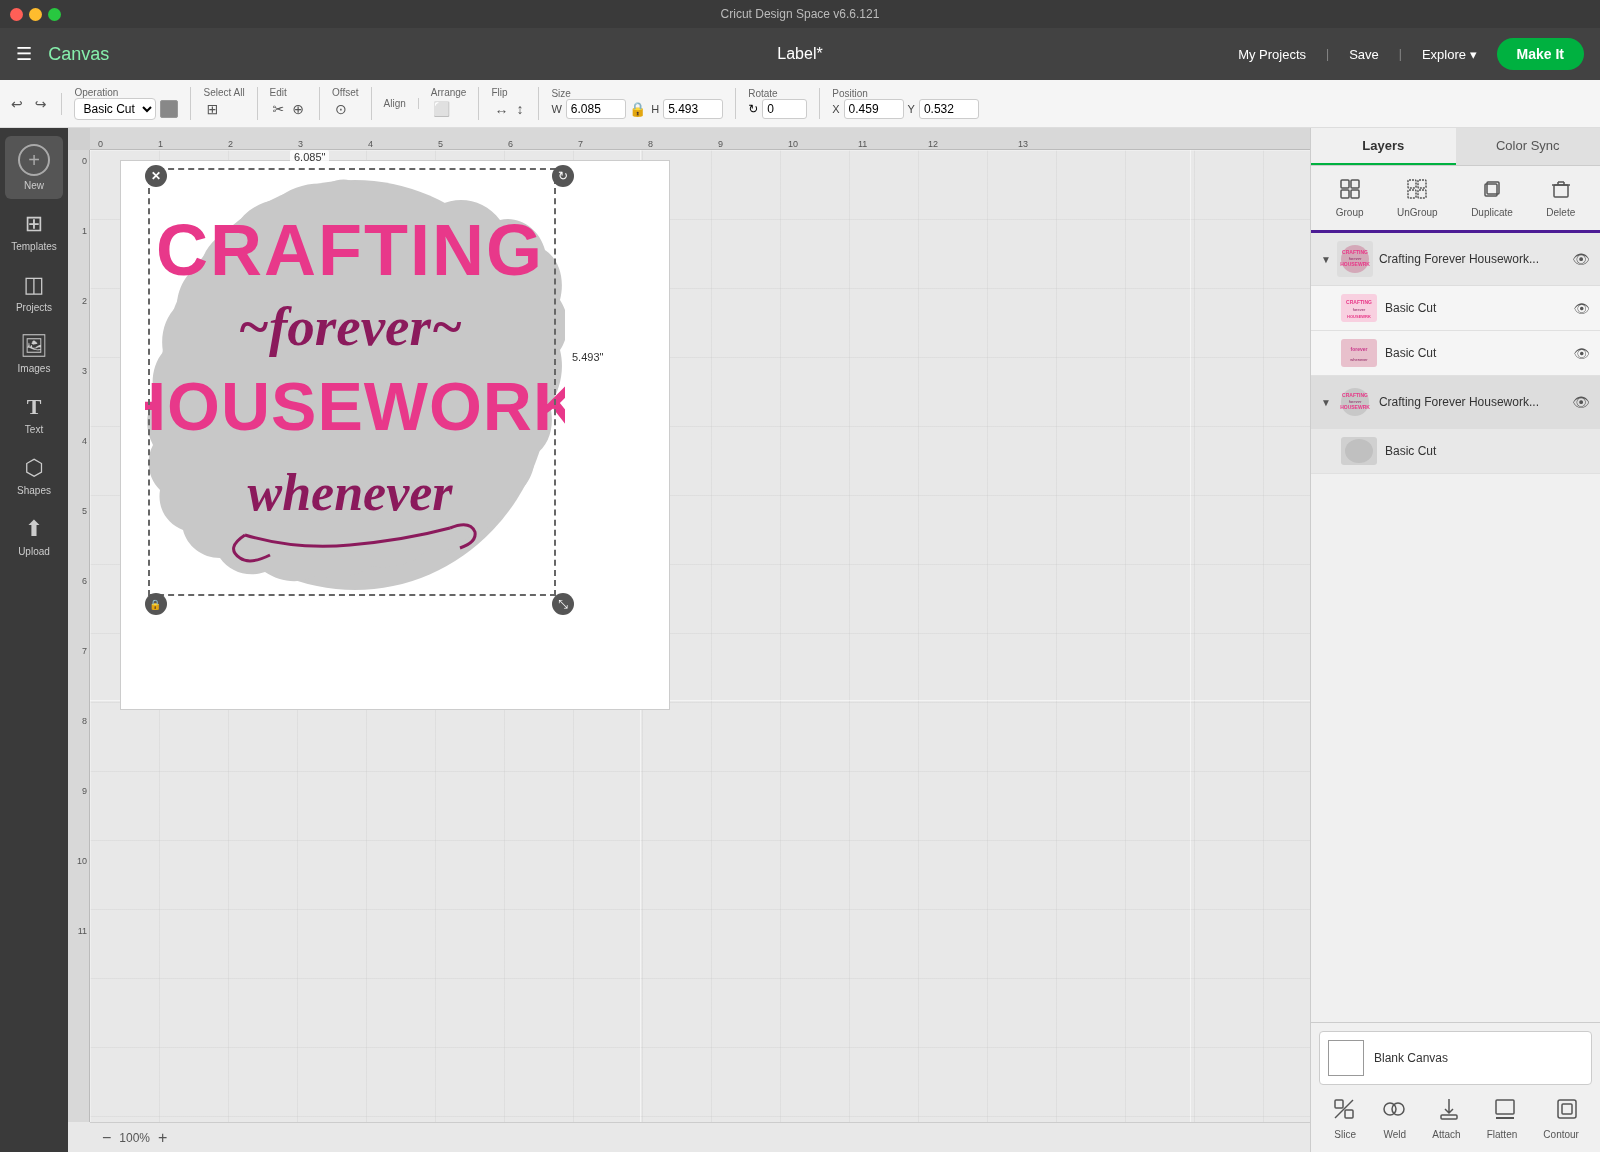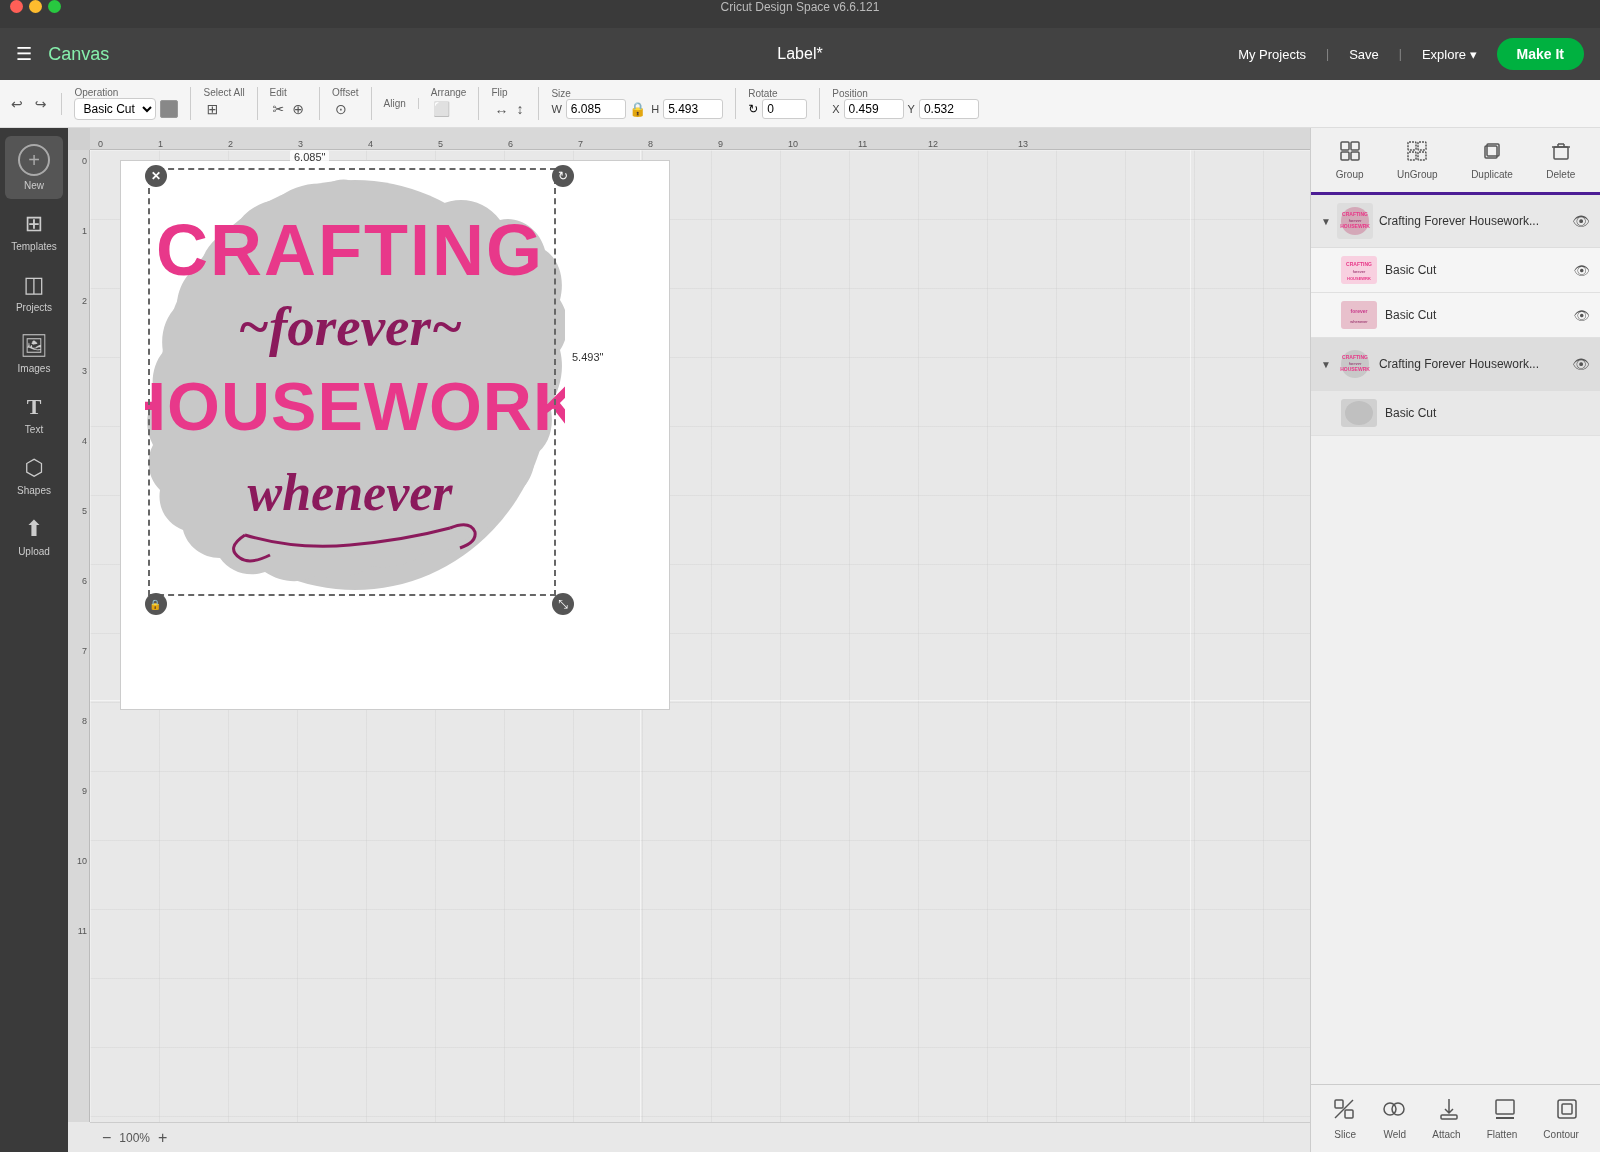--- a/index.html
+++ b/index.html
@@ -3,21 +3,21 @@
   <meta charset="utf-8">
   <style>
     * { box-sizing: border-box; margin: 0; padding: 0; }
     body { font-family: -apple-system, BlinkMacSystemFont, 'Segoe UI', sans-serif; background: #3a3a3a; width: 1600px; height: 1152px; overflow: hidden; font-size: 12px; }
 
     
     #titlebar {
       height: 28px;
       background: #3a3a3a;
       display: flex;
-      align-items: flex-start;
+      align-items: center;
       justify-content: center;
       position: relative;
     }
     .traffic-lights { position: absolute; left: 10px; display: flex; gap: 6px; align-items: center; }
     .tl { width: 13px; height: 13px; border-radius: 50%; }
     .tl-red { background: #ff5f57; }
     .tl-yellow { background: #febc2e; }
     .tl-green { background: #28c840; }
     #titlebar-title { color: #bbb; font-size: 12px; }
 
@@ -550,20 +550,24 @@
     <div id="bottom-bar">
       <button class="zoom-btn">−</button>
       <span class="zoom-level">100%</span>
       <button class="zoom-btn">+</button>
     </div>
 
   </div>
 
   <div id="right-panel">
 
+    <div id="panel-tabs">
+      <div class="panel-tab active">Layers</div>
+      <div class="panel-tab">Color Sync</div>
+    </div>
 
     <div id="layers-toolbar">
       <div class="layer-action">
         <span class="layer-action-icon">
           <svg width="22" height="22" viewBox="0 0 22 22">
               <rect x="2" y="2" width="8" height="8" rx="1" fill="none" stroke="#555" stroke-width="1.5"></rect>
               <rect x="12" y="2" width="8" height="8" rx="1" fill="none" stroke="#555" stroke-width="1.5"></rect>
               <rect x="2" y="12" width="8" height="8" rx="1" fill="none" stroke="#555" stroke-width="1.5"></rect>
               <rect x="12" y="12" width="8" height="8" rx="1" fill="none" stroke="#555" stroke-width="1.5"></rect>
             </svg>
@@ -666,20 +670,24 @@
               <ellipse cx="18" cy="14" rx="14" ry="12" fill="#c0c0c0"></ellipse>
             </svg>
           </div>
           <span class="layer-item-name">Basic Cut</span>
         </div>
       </div>
     </div>
 
     <div id="bottom-tools">
 
+      <div class="blank-canvas-area">
+        <div class="blank-thumb"></div>
+        <span class="blank-label">Blank Canvas</span>
+      </div>
 
       <div id="action-tools">
         <div class="action-tool">
           <span class="action-tool-icon">
             <svg width="24" height="24" viewBox="0 0 24 24">
                 <rect x="3" y="3" width="8" height="8" rx="1" fill="none" stroke="#555" stroke-width="1.5"></rect>
                 <rect x="13" y="13" width="8" height="8" rx="1" fill="none" stroke="#555" stroke-width="1.5"></rect>
                 <line x1="3" y1="21" x2="21" y2="3" stroke="#555" stroke-width="1.5"></line>
               </svg>
           </span>

